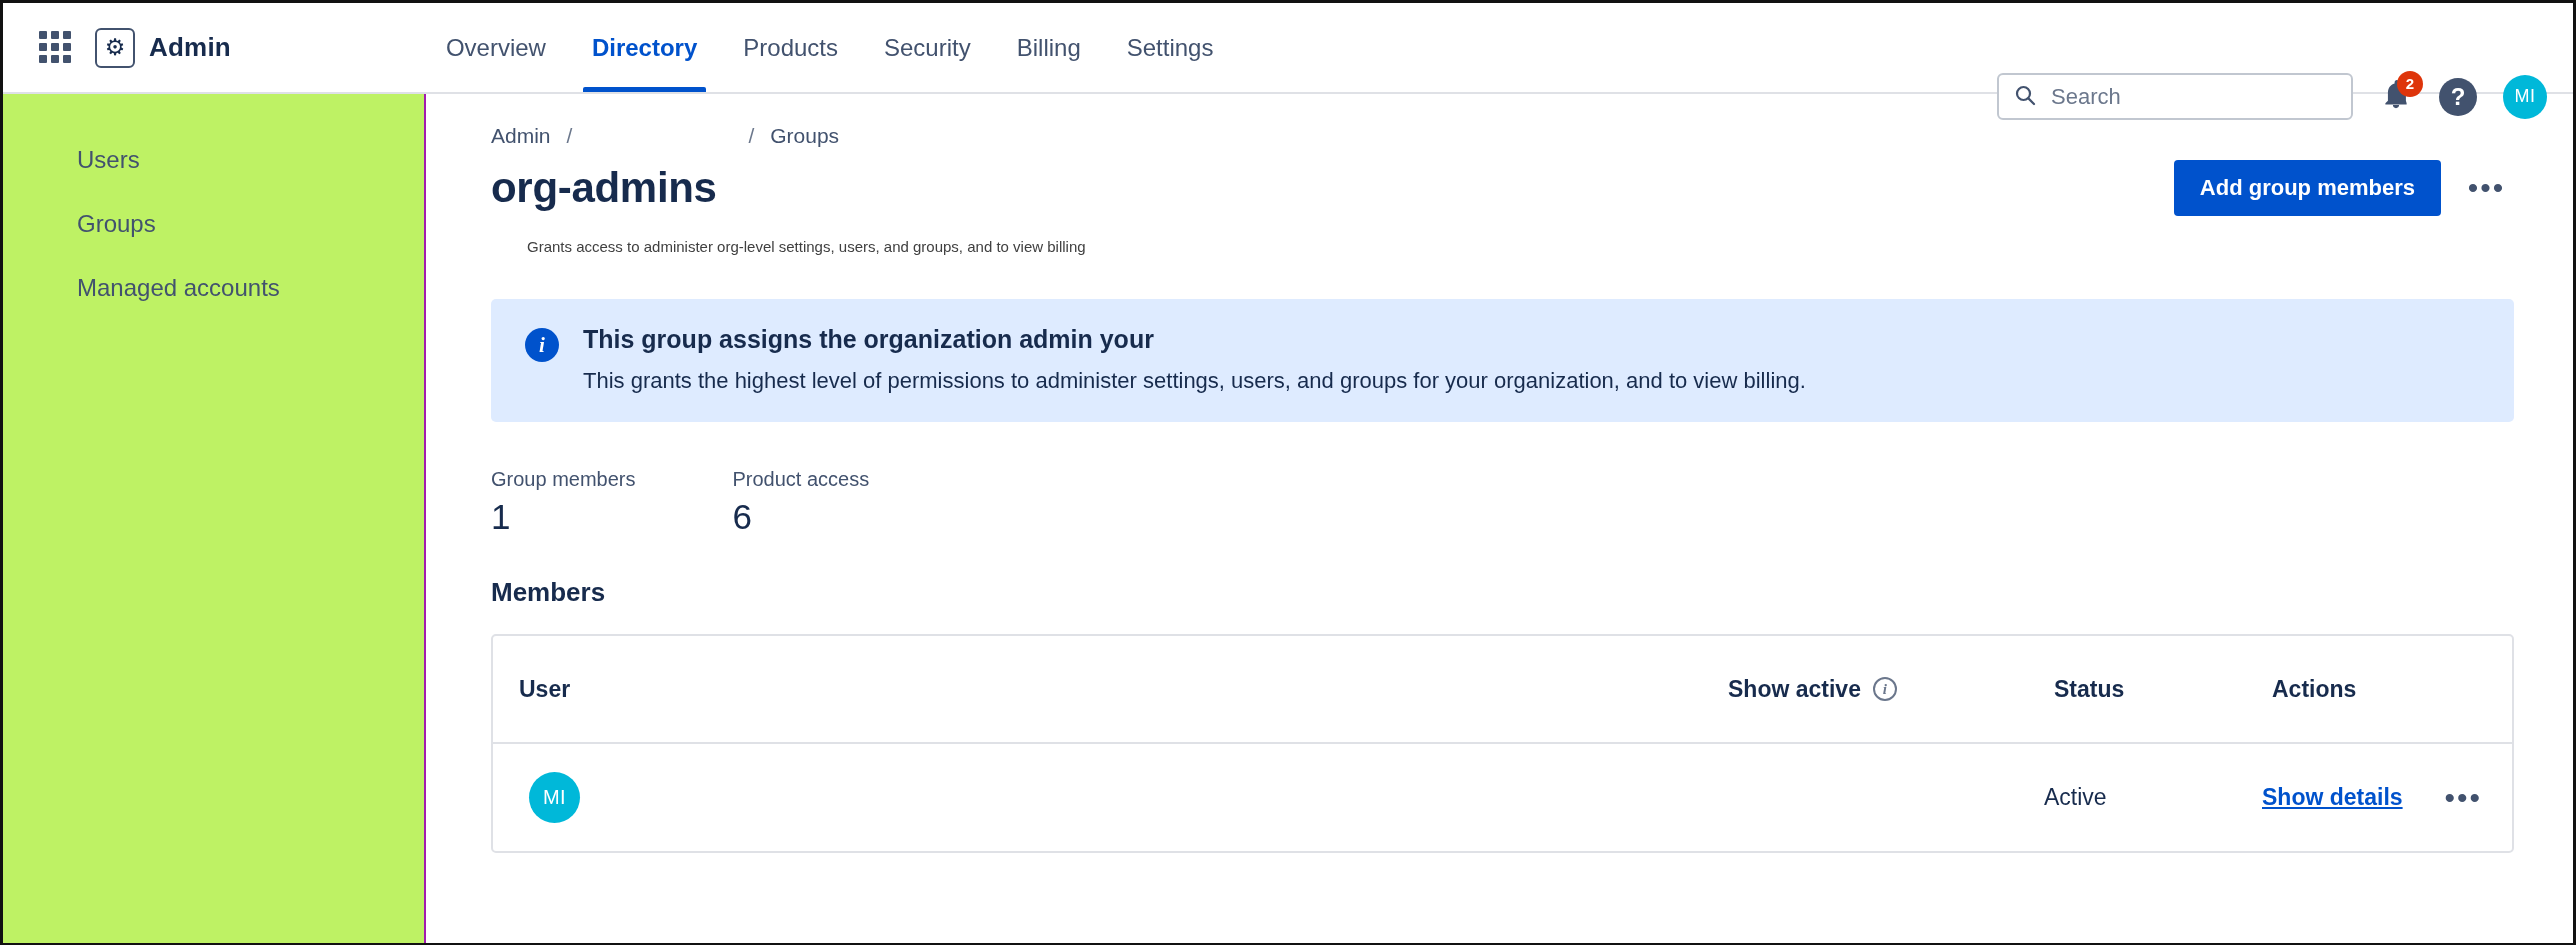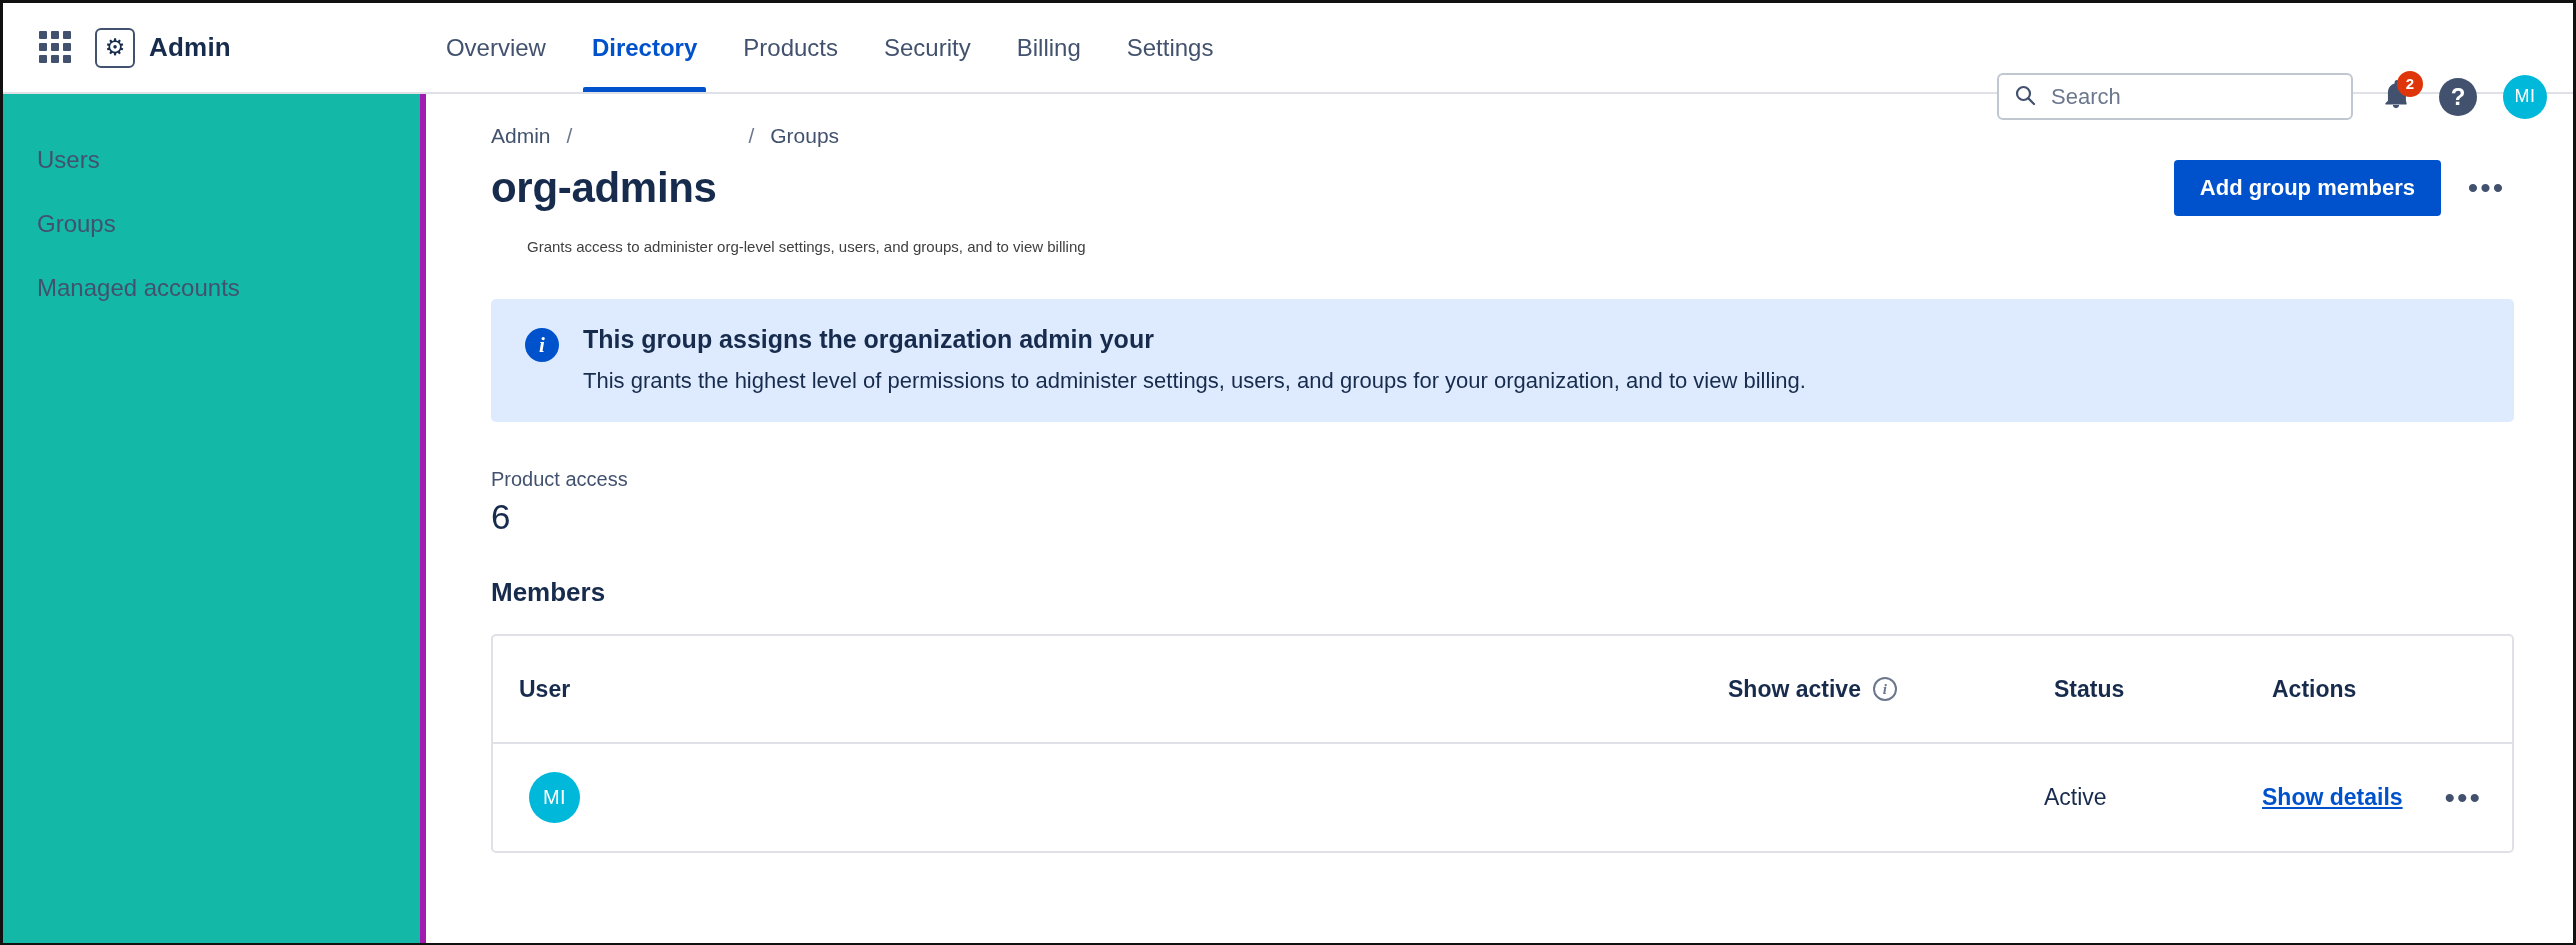--- a/index.html
+++ b/index.html
@@ -154,24 +154,25 @@
     letter-spacing: 0.5px;
   }
 
   
   .body {
     display: flex;
     height: calc(946px - 91px - 6px);
   }
   .sidebar {
     width: 423px;
-    border-right: 6px solid #a21caf;
+    border-right: 2px solid #a21caf;
     padding-top: 34px;
-    background: #14b8a6;
+    background: #bef264;
     flex: 0 0 423px;
+    padding-left: 40px;
   }
   .side-item {
     font-size: 24px;
     color: #42526e;
     padding: 18px 34px;
     cursor: pointer;
   }
 
   .main {
     flex: 1;
@@ -431,20 +432,24 @@
       <div class="info-banner">
         <div class="info-icon">i</div>
         <div>
           <div class="info-title">This group assigns the organization admin your</div>
           <div class="info-text">This grants the highest level of permissions to administer settings, users, and groups for your organization, and to view billing.</div>
         </div>
       </div>
 
       <div class="stats">
         <div class="stat">
+          <div class="stat-label">Group members</div>
+          <div class="stat-value">1</div>
+        </div>
+        <div class="stat">
           <div class="stat-label">Product access</div>
           <div class="stat-value">6</div>
         </div>
       </div>
 
       <div class="section-title">Members</div>
 
       <div class="table">
         <div class="thead">
           <div class="col-user">User</div>

